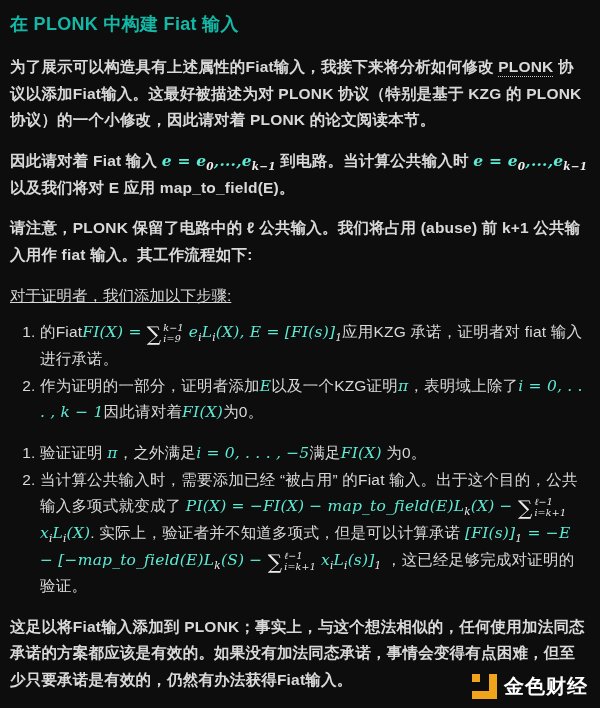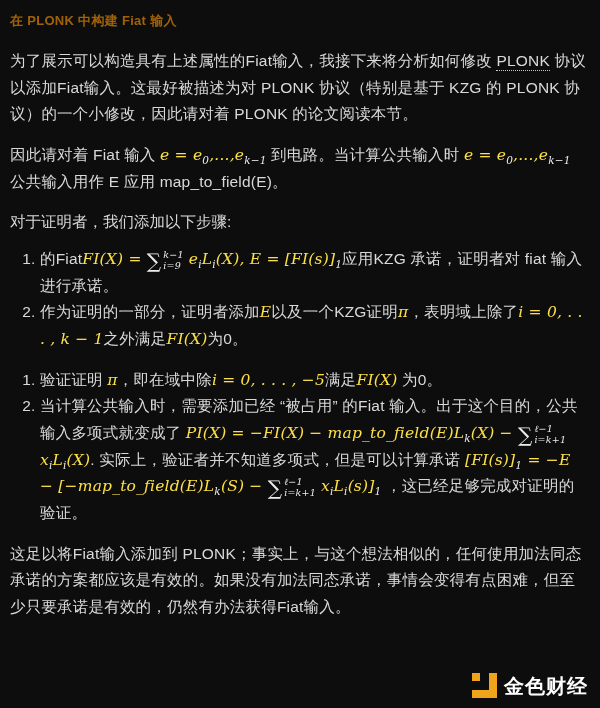--- a/index.html
+++ b/index.html
@@ -7,30 +7,30 @@
     width:600px; height:708px;
     background:#0d0d0d;
     color:#d9d9d9;
     font-family:"Liberation Sans","DejaVu Sans",sans-serif;
     font-size:15.5px;
     position:relative;
     overflow:hidden;
   }
   .page { padding:6px 12px 0 10px; }
   h1.title {
-    font-size:13px; font-weight:bold; color:#a16207;
+    font-size:18px; font-weight:bold; color:#14b8a6;
     margin:6px 0 18px 0; letter-spacing:0.3px;
   }
-  p.para { margin:12px 0 14px 0; line-height:1.72; letter-spacing:0.2px; }
-  p.heading { margin:0 0 10px 0; line-height:1.72; }
+  p.para { margin:12px 0 14px 0; line-height:1.72; letter-spacing:0.2px;font-weight:bold; }
+  p.heading { margin:0 0 10px 0; line-height:1.72;text-decoration:underline; }
   ol.steps { margin:0 0 14px 0; padding-left:30px; }
   ol.steps li { line-height:1.72; letter-spacing:0.2px; }
   .m {
     font-family:"DejaVu Serif","Liberation Serif",serif;
-    font-style:italic; color:#fde047;
+    font-style:italic; color:#5eead4;
   }
   sub.msub {
     font-family:"DejaVu Serif","Liberation Serif",serif;
     font-style:italic; font-size:10.5px; line-height:0; color:#ececec;
   }
   a.link {
     color:inherit; text-decoration:none;
     border-bottom:1.5px dotted #c8c8c8; padding-bottom:1px;
   }
   .sum { display:inline-flex; align-items:center; vertical-align:-4px; }
@@ -39,53 +39,54 @@
     font-style:normal; font-size:20px; line-height:1; color:#ececec;
   }
   .lims {
     display:inline-flex; flex-direction:column; text-align:left;
     font-family:"DejaVu Serif","Liberation Serif",serif;
     font-style:italic; font-size:9.5px; line-height:1.15;
     margin-left:2px; color:#ececec;
   }
   .brand {
     position:absolute; right:12px; bottom:8px;
-    display:flex; align-items:flex-start; gap:7px;
+    display:flex; align-items:center; gap:7px;
   }
   .brand-icon { width:25px; height:25px; position:relative; }
   .brand-icon .dot  { position:absolute; left:0;  top:0;    width:8px;  height:8px;  }
   .brand-icon .vbar { position:absolute; right:0; top:0;    width:8px;  height:25px; }
   .brand-icon .hbar { position:absolute; left:0;  bottom:0; width:25px; height:8px;  }
   .brand-text {
     color:#ffffff; font-weight:bold; font-size:20px; letter-spacing:1px;
   }
 </style>
 </head>
 <body style="background: rgb(13, 13, 13);">
 
 <div class="page">
   <h1 class="title">在 PLONK 中构建 Fiat 输入</h1>
 
   <p class="para"><span>为了展示可以构造具有上述属性的Fiat输入，我接下来将分析如何修改 </span><a class="link">PLONK</a><span> 协议以添加Fiat输入。这最好被描述为对 PLONK 协议（特别是基于 KZG 的 PLONK 协议）的一个小修改，因此请对着 PLONK 的论文阅读本节。</span></p>
-  <p class="para"><span>因此请对着 Fiat 输入 </span><span class="m">e = e</span><sub class="msub">0</sub><span class="m">,...,</span><span class="m">e</span><sub class="msub">k−1</sub><span> 到电路。当计算公共输入时 </span><span class="m">e = e</span><sub class="msub">0</sub><span class="m">,...,</span><span class="m">e</span><sub class="msub">k−1</sub><span> 公共输入用作 E 应用 map_to_field(E)。</span></p>
+  <p class="para"><span>因此请对着 Fiat 输入 </span><span class="m">e = e</span><sub class="msub">0</sub><span class="m">,...,</span><span class="m">e</span><sub class="msub">k−1</sub><span> 到电路。当计算公共输入时 </span><span class="m">e = e</span><sub class="msub">0</sub><span class="m">,...,</span><span class="m">e</span><sub class="msub">k−1</sub><span> 以及我们将对 E 应用 map_to_field(E)。</span></p>
+  <p class="para"><span>请注意，PLONK 保留了电路中的 ℓ 公共输入。我们将占用 (abuse) 前 k+1 公共输入用作 fiat 输入。其工作流程如下:</span></p>
 
   <p class="heading">对于证明者，我们添加以下步骤:</p>
   <ol class="steps">
     <li><span>的Fiat</span><span class="m">FI(X) = </span><span class="sum">
           <span class="sigma">∑</span>
           <span class="lims">
             <span>k−1</span>
             <span>i=9</span>
           </span>
         </span><span class="m"> e</span><sub class="msub">i</sub><span class="m">L</span><sub class="msub">i</sub><span class="m">(X), </span><span class="m">E = [FI(s)]</span><sub class="msub">1</sub><span>应用KZG 承诺，证明者对 fiat 输入进行承诺。</span></li>
-    <li><span>作为证明的一部分，证明者添加</span><span class="m">E</span><span>以及一个KZG证明</span><span class="m">π</span><span>，表明域上除了</span><span class="m">i = 0, . . . , k − 1</span><span>之外满足</span><span class="m">FI(X)</span><span>为0。</span></li>
+    <li><span>作为证明的一部分，证明者添加</span><span class="m">E</span><span>以及一个KZG证明</span><span class="m">π</span><span>，表明域上除了</span><span class="m">i = 0, . . . , k − 1</span><span>因此请对着</span><span class="m">FI(X)</span><span>为0。</span></li>
   </ol>
 
   <ol class="steps">
-    <li><span>验证证明 </span><span class="m">π</span><span>，即在域中除</span><span class="m">i = 0, . . . , −5</span><span>满足</span><span class="m">FI(X)</span><span> 为0。</span></li>
+    <li><span>验证证明 </span><span class="m">π</span><span>，之外满足</span><span class="m">i = 0, . . . , −5</span><span>满足</span><span class="m">FI(X)</span><span> 为0。</span></li>
     <li><span>当计算公共输入时，需要添加已经 “被占用” 的Fiat 输入。出于这个目的，公共输入多项式就变成了 </span><span class="m">PI(X) = −FI(X) − map_to_field(E)L</span><sub class="msub">k</sub><span class="m">(X) − </span><span class="sum">
           <span class="sigma">∑</span>
           <span class="lims">
             <span>ℓ−1</span>
             <span>i=k+1</span>
           </span>
         </span><span class="m"> x</span><sub class="msub">i</sub><span class="m">L</span><sub class="msub">i</sub><span class="m">(X)</span><span>. 实际上，验证者并不知道多项式，但是可以计算承诺 </span><span class="m">[FI(s)]</span><sub class="msub">1</sub><span class="m"> = −E − [−map_to_field(E)L</span><sub class="msub">k</sub><span class="m">(S) − </span><span class="sum">
           <span class="sigma">∑</span>
           <span class="lims">
             <span>ℓ−1</span>

